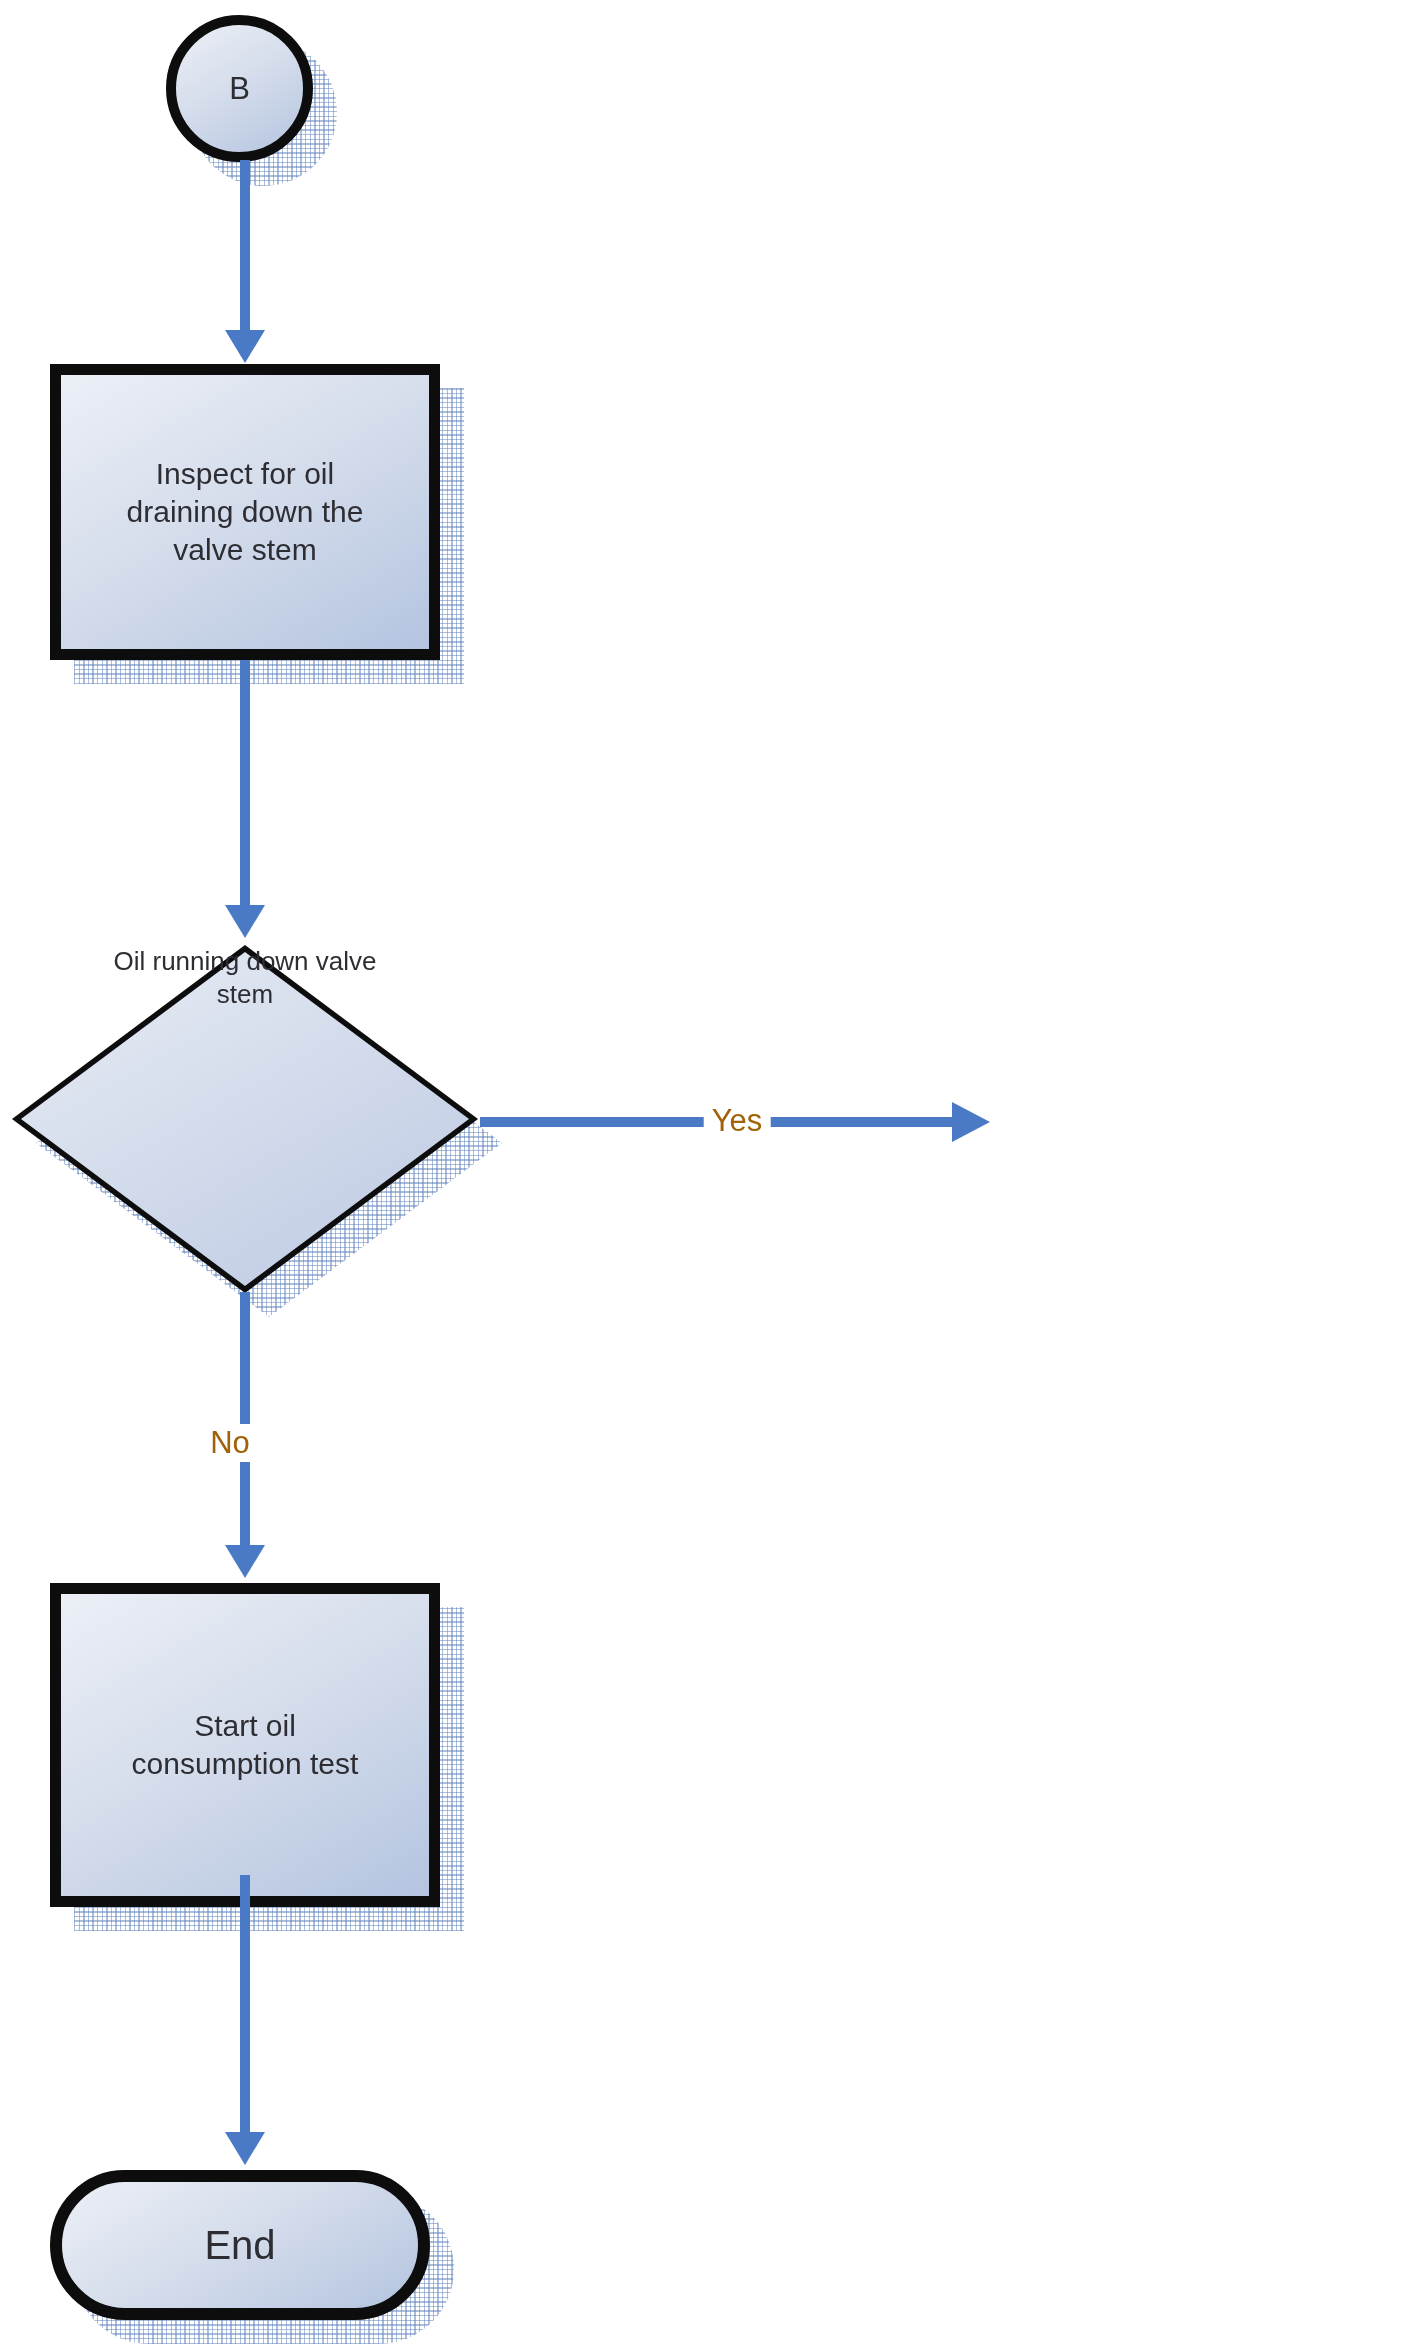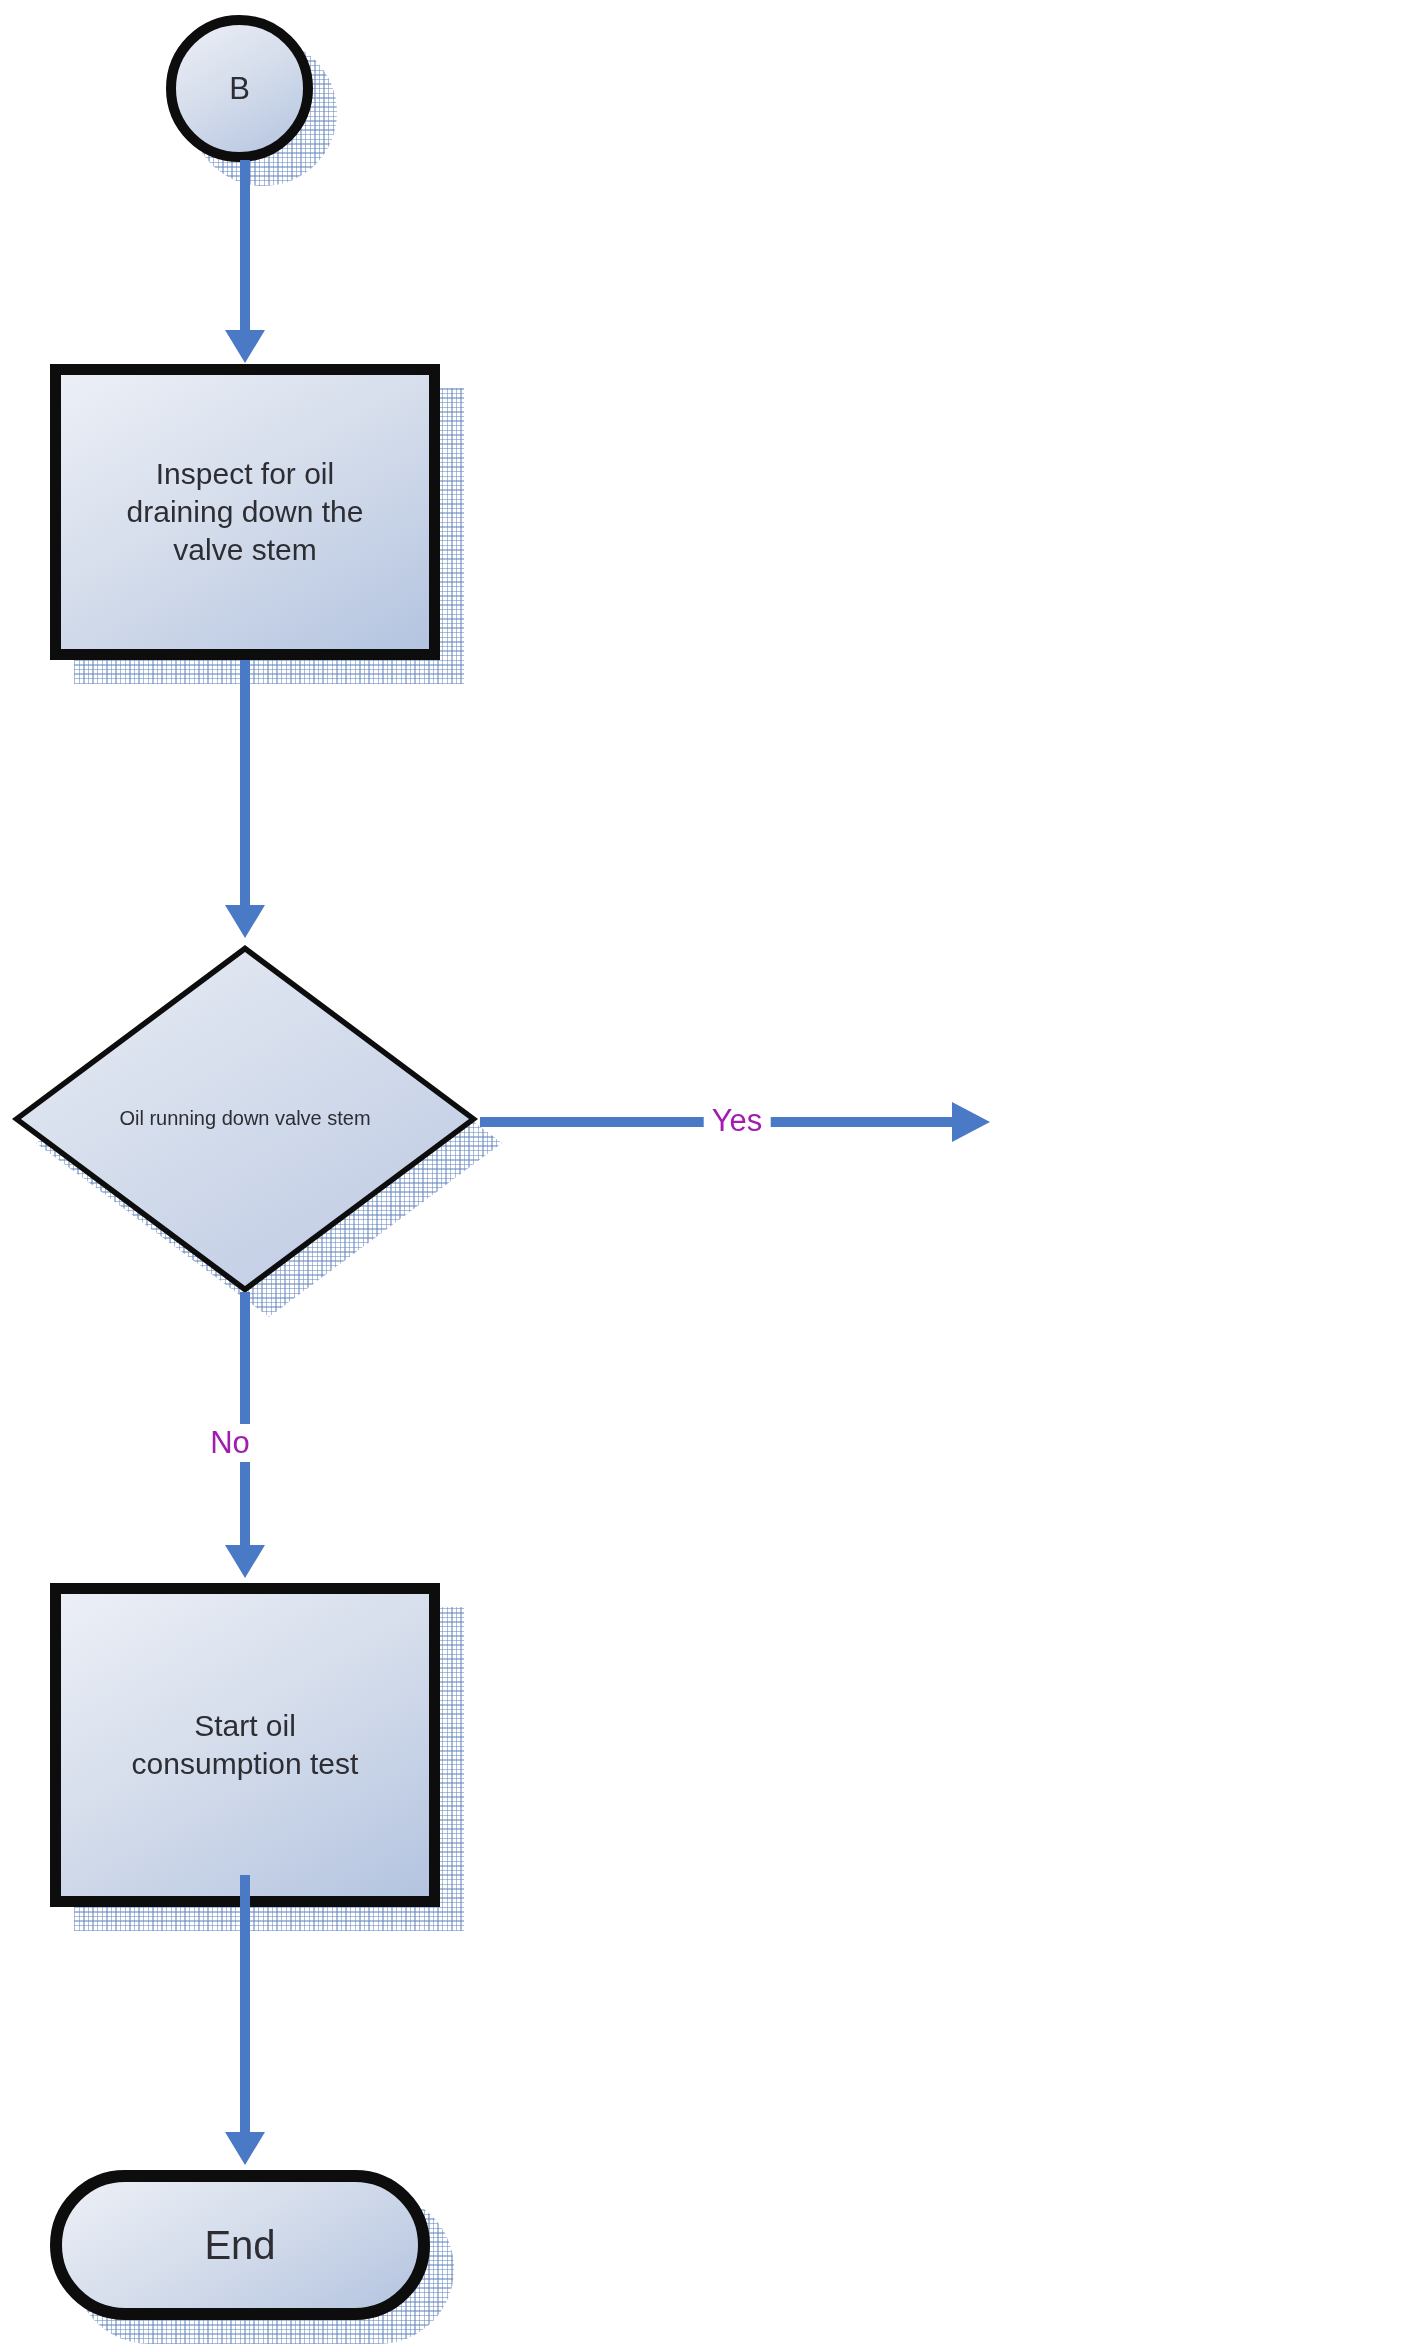--- a/index.html
+++ b/index.html
@@ -46,42 +46,42 @@
   
   .clip-diamond{clip-path:polygon(50% 0%,100% 50%,50% 100%,0% 50%);}
   .diamond-outer{position:absolute; inset:0; background:var(--border); z-index:2;}
   .diamond-inner{
     position:absolute; left:9px; right:9px; top:7px; bottom:7px;
     background:linear-gradient(150deg,#e9edf5 0%,#d2dbeb 50%,#bcc8e3 100%);
     z-index:3;
   }
   .diamond-label-layer{
     position:absolute; inset:0; z-index:4;
-    display:flex; align-items:center; justify-content:center;
-    text-align:center; color:var(--text); font-size:20px; line-height:1.26;
+    display:flex; align-items:flex-start; justify-content:center;
+    text-align:center; color:var(--text); font-size:26px; line-height:1.26;
   }
   
   .vline{position:absolute; width:10px; background:var(--arrow); z-index:5;}
   .hline{position:absolute; height:10px; background:var(--arrow); z-index:5;}
   .head-down{
     position:absolute; width:0; height:0; z-index:5;
     border-left:20px solid transparent; border-right:20px solid transparent;
     border-top:33px solid var(--arrow);
   }
   .head-right{
     position:absolute; width:0; height:0; z-index:5;
     border-top:20px solid transparent; border-bottom:20px solid transparent;
     border-left:38px solid var(--arrow);
   }
   .edge-label{
     position:absolute; z-index:6;
     transform:translate(-50%,-50%);
     background:#ffffff;
     padding:1px 8px;
-    font-size:31px; color:#a21caf;
+    font-size:31px; color:#a16207;
   }
   
   .w-inspect{max-width:258px;}
   .w-decision{max-width:278px;}
   .w-replace{max-width:242px;}
   .w-start{max-width:266px;}
 </style>
 </head>
 <body>
 

